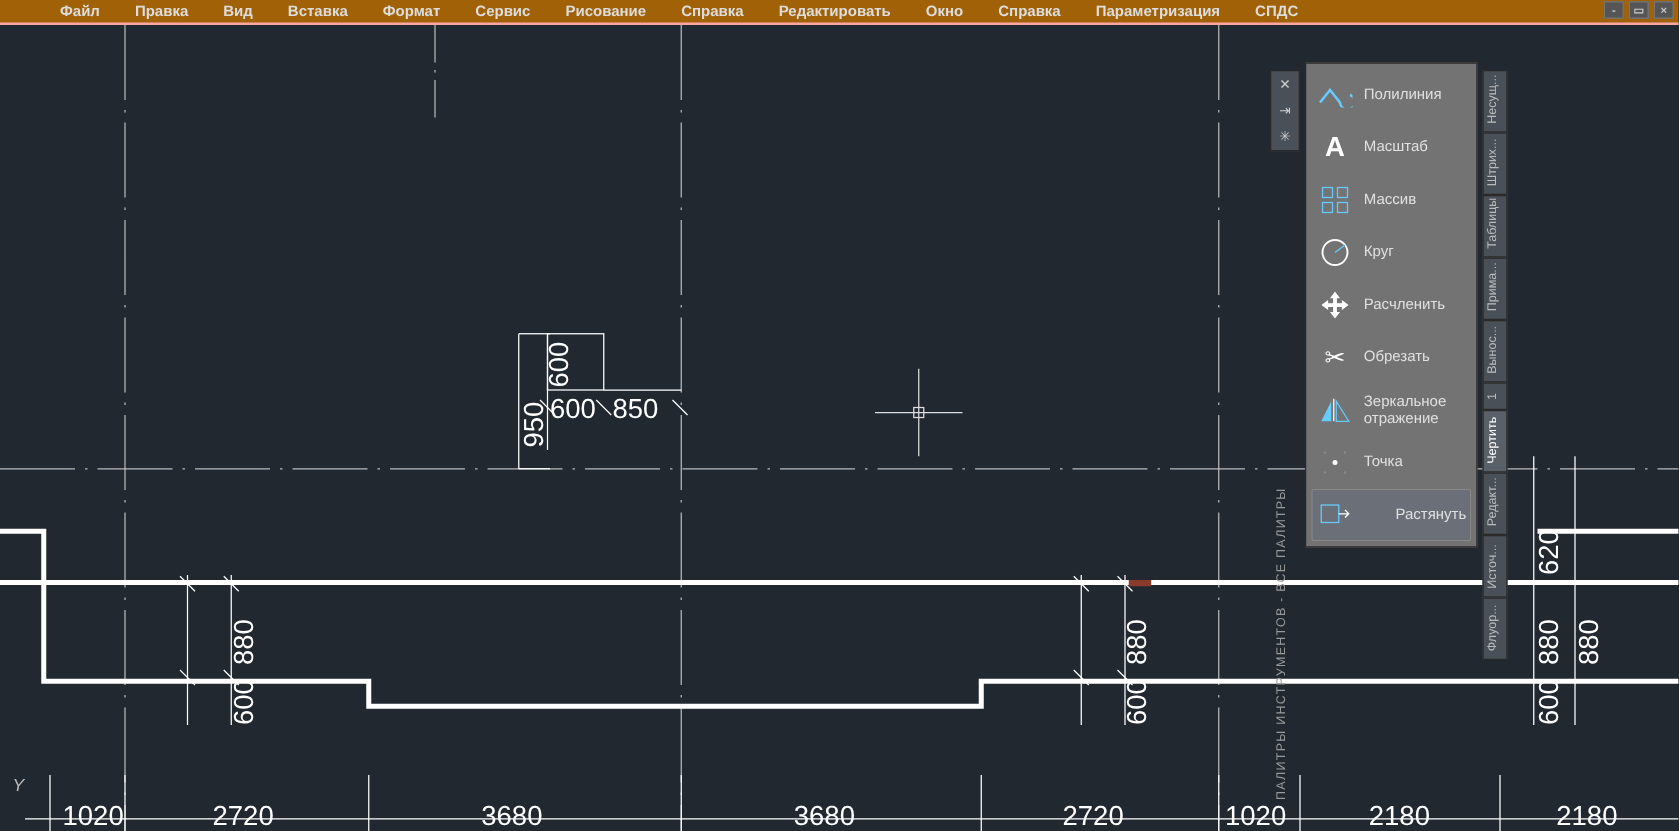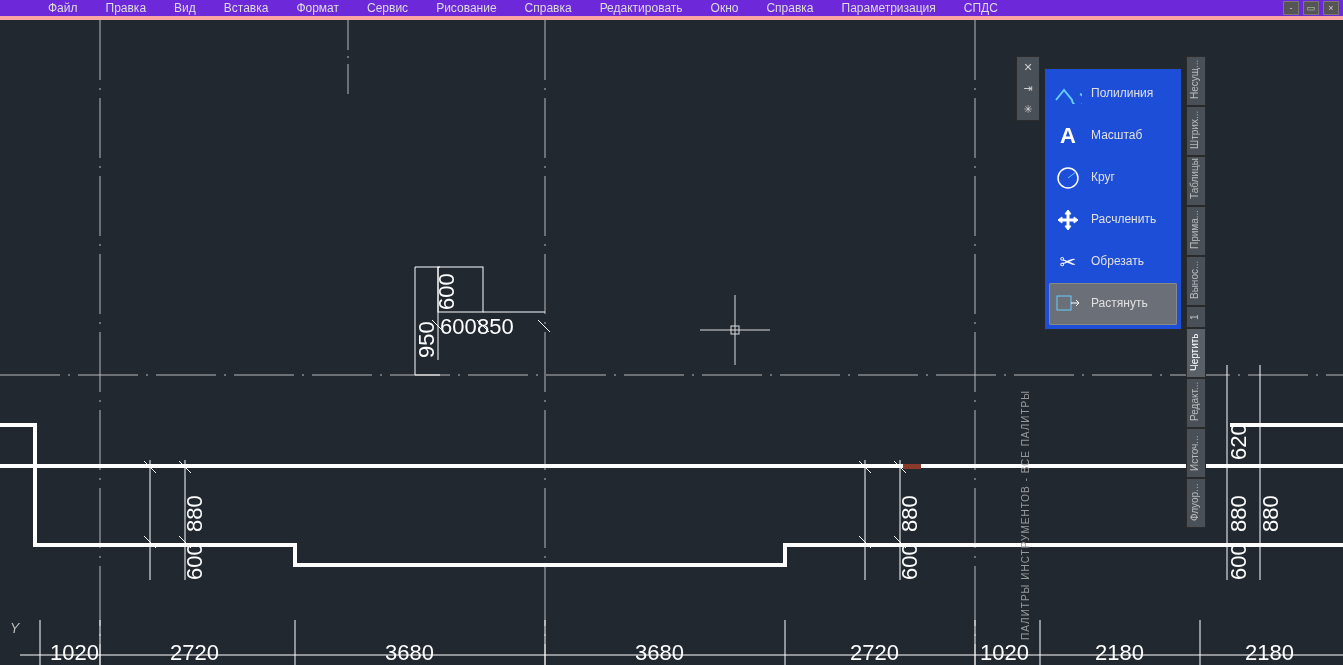--- a/index.html
+++ b/index.html
@@ -7,28 +7,29 @@
   width: 1343px;
   height: 665px;
   background: #212830;
   font-family: "Segoe UI", Arial, sans-serif;
   overflow: hidden;
   color: #ccc;
   position: relative;
 }
 .menubar {
   height: 20px;
-  background: #6d28d9;
+  background: #a16207;
   display: flex;
   align-items: center;
   padding-left: 48px;
   gap: 28px;
   font-size: 12px;
   color: #ddd;
-  border-bottom: 4px solid #fca5a5;
+  border-bottom: 2px solid #fca5a5;
+  font-weight: bold;
 }
 .menubar .menu-item { cursor: pointer; }
 .window-controls {
   position: absolute;
   right: 4px;
   top: 1px;
   display: flex;
   gap: 4px;
 }
 .window-controls span {
@@ -70,40 +71,41 @@
   width: 20px; height: 280px;
   color: #999; font-size: 10px;
   transform: rotate(-90deg);
   transform-origin: left top;
   white-space: nowrap;
   letter-spacing: 1px;
 }
 
 .palette {
   position: absolute;
-  left: 1044px; top: 68px;
+  left: 1044px; top: 50px;
   width: 138px;
-  background: #1d4ed8;
+  background: #737373;
   border: 1px solid #2a2a2a;
   padding: 4px;
 }
 .tool-row {
   display: flex;
   align-items: center;
   height: 42px;
   padding: 2px 4px;
   gap: 8px;
   cursor: pointer;
   font-size: 12px;
   color: #e0e0e0;
   border-radius: 2px;
 }
 .tool-row.active {
   background: #6b7078;
   box-shadow: inset 0 0 0 1px #888;
+  justify-content: space-between;
 }
 .tool-icon {
   width: 30px; height: 30px;
   display: flex; align-items: center; justify-content: center;
   flex-shrink: 0;
 }
 .tool-label { line-height: 1.1; }
 
 .side-tabs {
   position: absolute;
@@ -232,21 +234,21 @@
     <line x1="735" y1="275" x2="735" y2="345"></line>
     <rect x="731" y="306" width="8" height="8" fill="none"></rect>
   </g>
 
   <rect x="903" y="444" width="18" height="5" fill="#8a3a2a"></rect>
 </svg>
 
 <span class="dim-text v" style="left:434px; top:290px;">600</span>
 <span class="dim-text v" style="left:414px; top:338px;">950</span>
 <span class="dim-text" style="left:440px; top:294px;">600</span>
-<span class="dim-text" style="left:477px; top:294px;">850</span>
+<span class="dim-text" style="left:490px; top:294px;">850</span>
 
 <span class="dim-text v" style="left:182px; top:560px;">600</span>
 <span class="dim-text v" style="left:182px; top:512px;">880</span>
 
 <span class="dim-text v" style="left:897px; top:560px;">600</span>
 <span class="dim-text v" style="left:897px; top:512px;">880</span>
 
 <span class="dim-text v" style="left:1226px; top:560px;">600</span>
 <span class="dim-text v" style="left:1226px; top:512px;">880</span>
 <span class="dim-text v" style="left:1226px; top:440px;">620</span>
@@ -280,37 +282,70 @@
       </span>
     <span class="tool-label">Полилиния</span>
   </div>
   <div class="tool-row">
     <span class="tool-icon" style="font:bold 22px Arial;color:#fff">A</span>
     <span class="tool-label">Масштаб</span>
   </div>
   <div class="tool-row">
     <span class="tool-icon">
         <svg width="24" height="24">
+          <rect x="2" y="2" width="8" height="8" stroke="#6cf" fill="none"></rect>
+          <rect x="14" y="2" width="8" height="8" stroke="#6cf" fill="none"></rect>
+          <rect x="2" y="14" width="8" height="8" stroke="#6cf" fill="none"></rect>
+          <rect x="14" y="14" width="8" height="8" stroke="#6cf" fill="none"></rect>
+        </svg>
+      </span>
+    <span class="tool-label">Массив</span>
+  </div>
+  <div class="tool-row">
+    <span class="tool-icon">
+        <svg width="24" height="24">
           <circle cx="12" cy="12" r="10" stroke="#fff" fill="none" stroke-width="1.5"></circle>
           <line x1="12" y1="12" x2="20" y2="6" stroke="#6cf"></line>
         </svg>
       </span>
     <span class="tool-label">Круг</span>
   </div>
   <div class="tool-row">
     <span class="tool-icon">
         <svg width="24" height="24" stroke="#fff" fill="#fff">
           <path d="M12,2 L15,6 L13,6 L13,11 L18,11 L18,9 L22,12 L18,15 L18,13 L13,13 L13,18 L15,18 L12,22 L9,18 L11,18 L11,13 L6,13 L6,15 L2,12 L6,9 L6,11 L11,11 L11,6 L9,6 Z"></path>
         </svg>
       </span>
     <span class="tool-label">Расчленить</span>
   </div>
   <div class="tool-row">
     <span class="tool-icon" style="font-size:20px;color:#fff">✂</span>
     <span class="tool-label">Обрезать</span>
+  </div>
+  <div class="tool-row">
+    <span class="tool-icon">
+        <svg width="26" height="22">
+          <path d="M12,2 L12,20" stroke="#fff"></path>
+          <path d="M2,20 L10,20 L10,4 Z" fill="#6cf"></path>
+          <path d="M24,20 L14,20 L14,4 Z" fill="none" stroke="#6cf"></path>
+        </svg>
+      </span>
+    <span class="tool-label">Зеркальное отражение</span>
+  </div>
+  <div class="tool-row">
+    <span class="tool-icon">
+        <svg width="24" height="24">
+          <circle cx="12" cy="12" r="2" fill="#fff"></circle>
+          <circle cx="4" cy="4" r="1" fill="#888"></circle>
+          <circle cx="20" cy="4" r="1" fill="#888"></circle>
+          <circle cx="4" cy="20" r="1" fill="#888"></circle>
+          <circle cx="20" cy="20" r="1" fill="#888"></circle>
+        </svg>
+      </span>
+    <span class="tool-label">Точка</span>
   </div>
   <div class="tool-row active">
     <span class="tool-icon">
         <svg width="26" height="24">
           <rect x="2" y="4" width="14" height="14" stroke="#6cf" fill="none"></rect>
           <path d="M16,11 L24,11 M21,8 L24,11 L21,14" stroke="#fff" fill="none"></path>
         </svg>
       </span>
     <span class="tool-label">Растянуть</span>
   </div>

